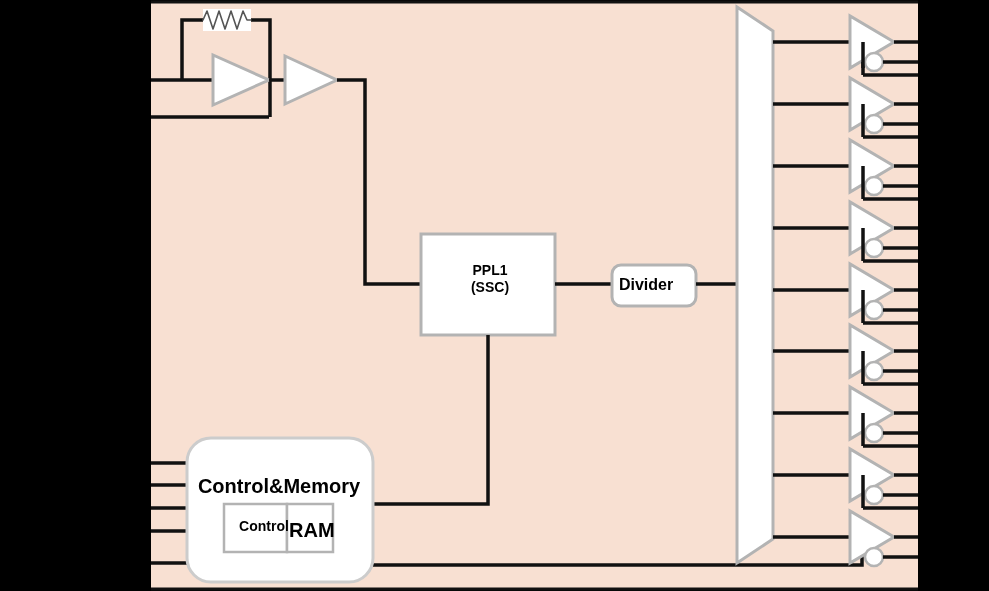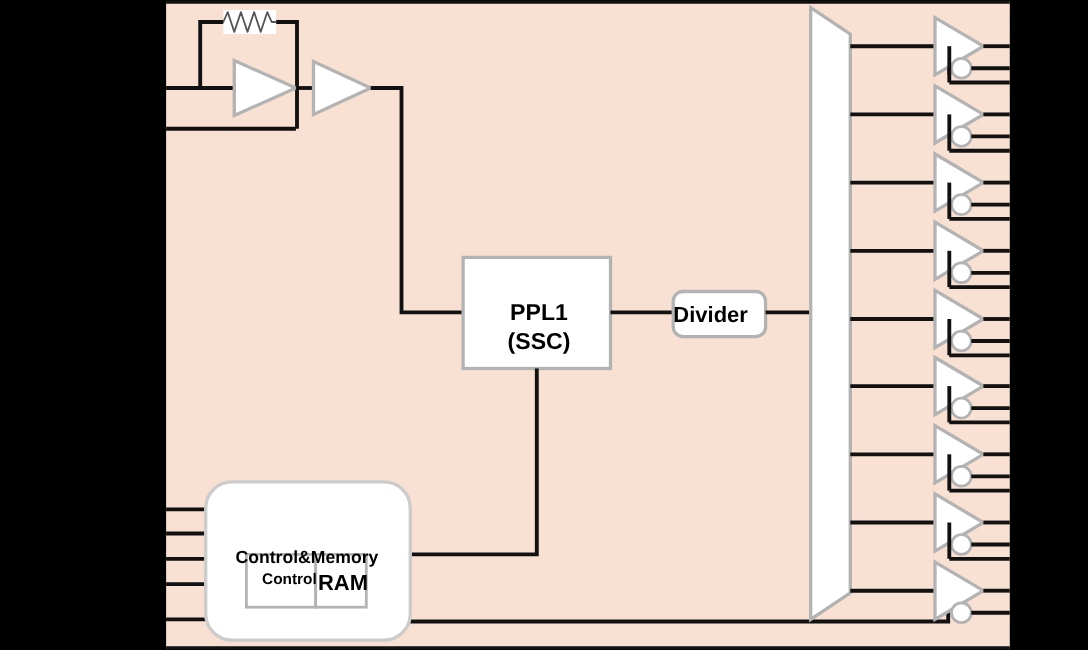--- a/index.html
+++ b/index.html
@@ -26,42 +26,41 @@
     position: absolute;
     color: #000000;
     font-weight: bold;
     text-align: center;
     white-space: pre;
     line-height: 1.22;
     pointer-events: none;
   }
   #lbl-pll {
     left: 421px;
-    top: 272px;
+    top: 262px;
     width: 138px;
-    font-size: 21px;
+    font-size: 14px;
   }
   #lbl-divider {
     left: 612px;
     top: 275px;
     width: 68px;
-    font-size: 20px;
+    font-size: 16px;
   }
   #lbl-ctrlmem {
     left: 196px;
-    top: 498px;
+    top: 474px;
     width: 166px;
-    font-size: 16px;
+    font-size: 20px;
   }
   #lbl-control {
     left: 224px;
     top: 518px;
-    width: 64px;
+    width: 80px;
     font-size: 14px;
-    text-align: right;
   }
   #lbl-ram {
     left: 289px;
     top: 518px;
     width: 44px;
     font-size: 20px;
   }
 </style>
 </head>
 <body>

